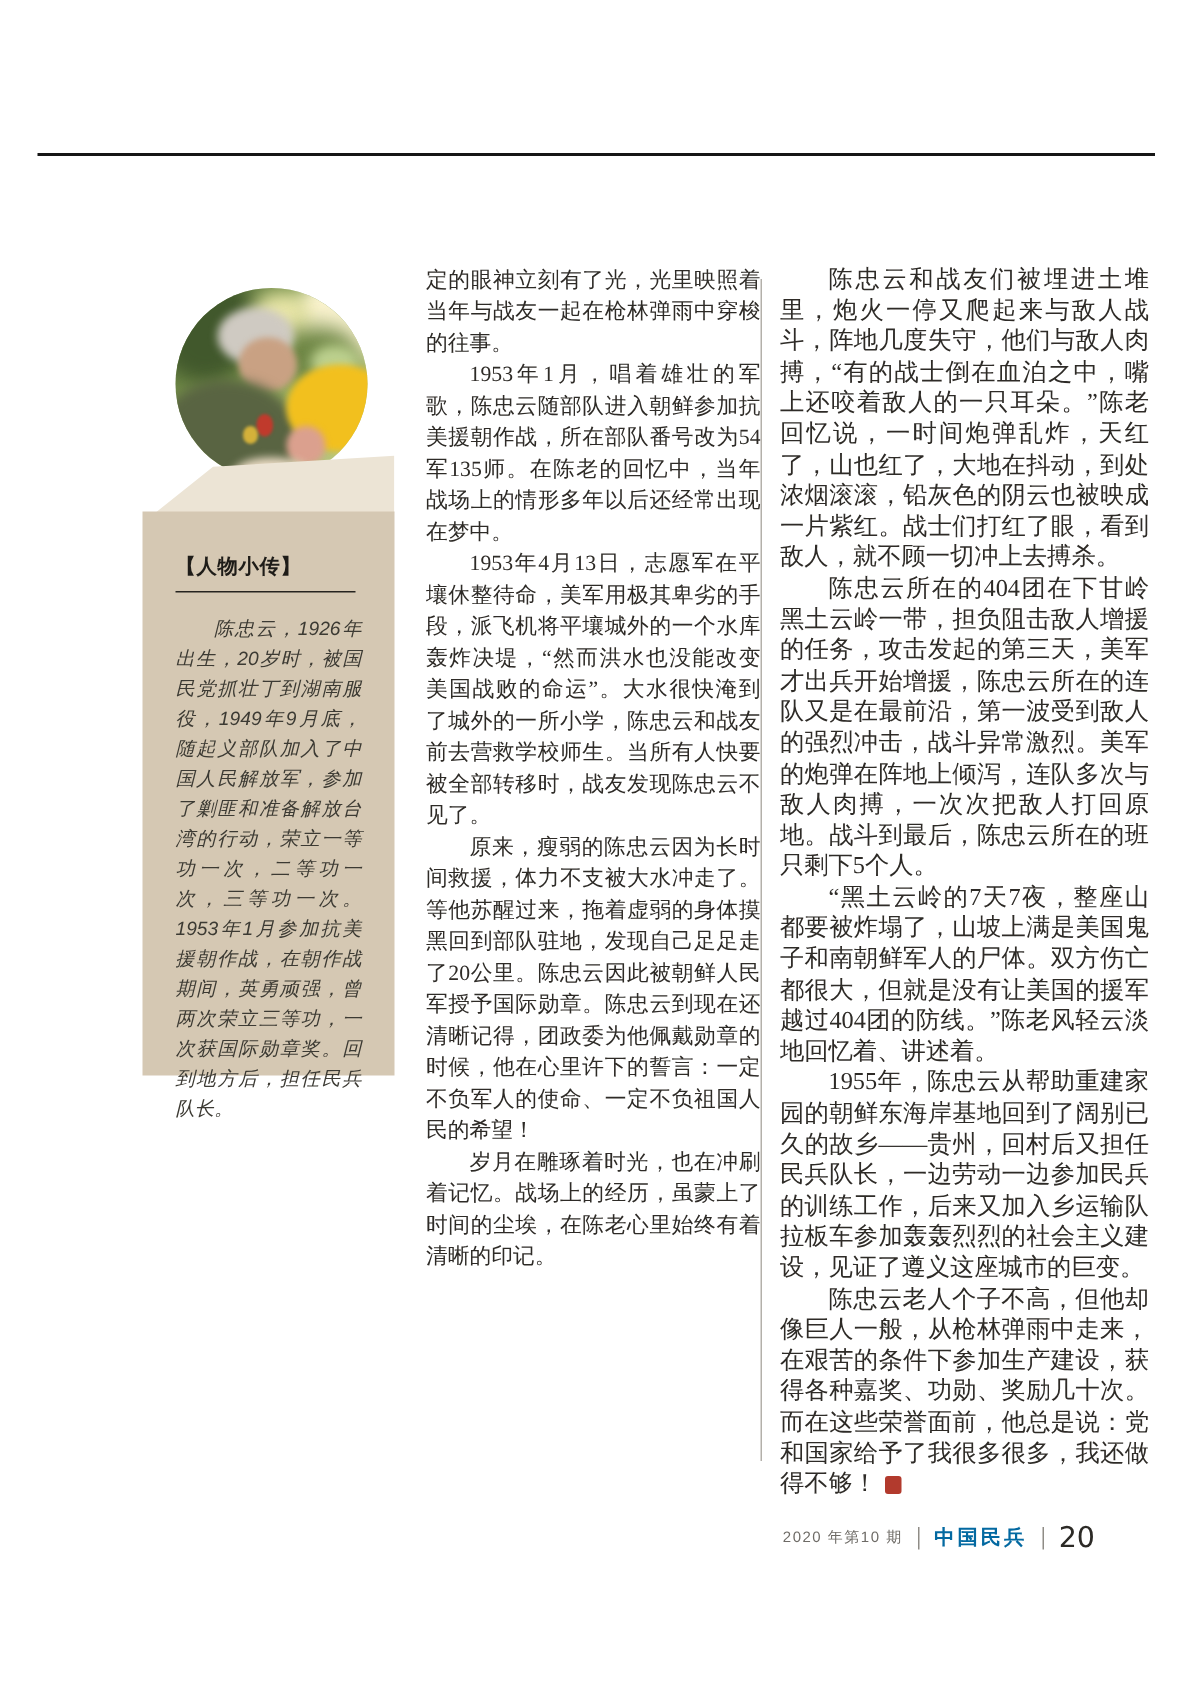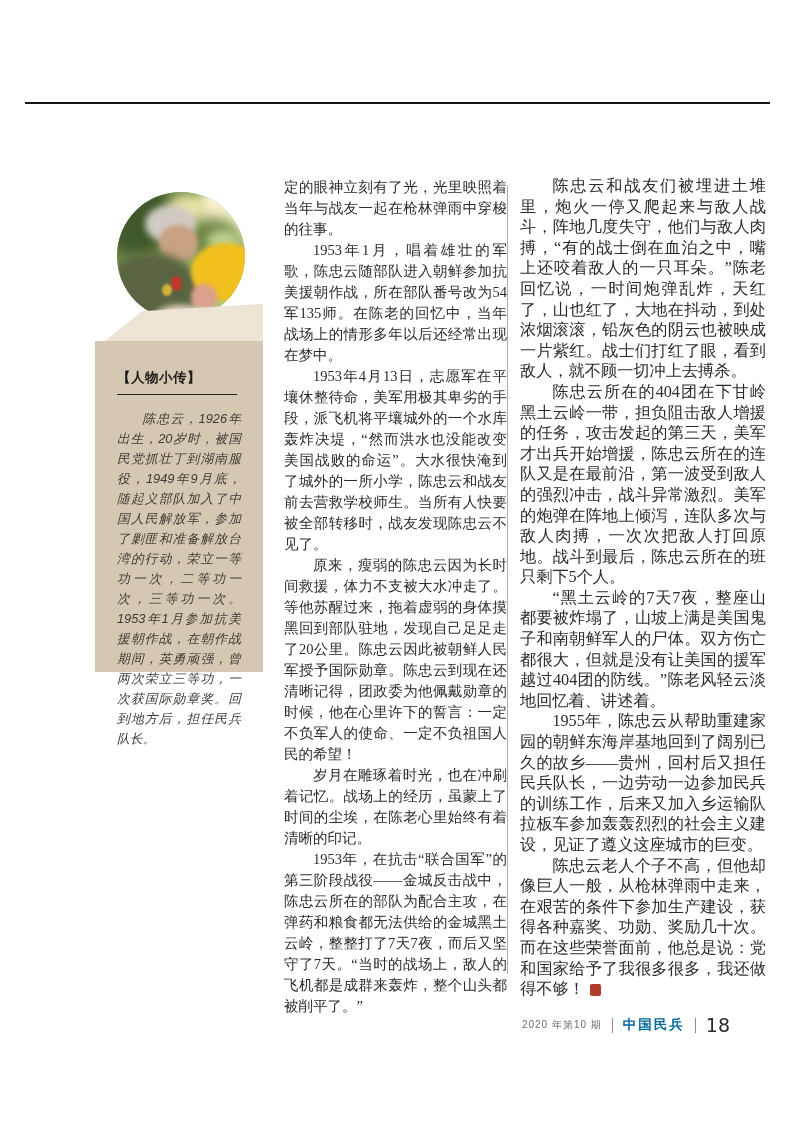--- a/index.html
+++ b/index.html
@@ -20,21 +20,21 @@
   .b-jacket{left:-10%;top:48%;width:75%;height:62%;background:#596442;filter:blur(4px);}
   .b-medal1{left:42%;top:66%;width:9%;height:11%;background:#c03a2c;filter:blur(1px);}
   .b-medal2{left:35%;top:72%;width:8%;height:9%;background:#d4b13a;filter:blur(1px);}
   .b-hat{left:58%;top:40%;width:55%;height:45%;background:#f2c01e;filter:blur(2px);}
   .b-hat2{left:70%;top:30%;width:25%;height:18%;background:#bcd08e;filter:blur(4px);}
   .b-childface{left:58%;top:72%;width:20%;height:20%;background:#dba08e;filter:blur(2px);}
   .b-hands{left:30%;top:88%;width:40%;height:18%;background:#e8d9c2;filter:blur(3px);}
   
   .pedestal-top{position:absolute;left:95px;top:303px;width:168px;height:39px;background:#ece4d5;
         clip-path:polygon(5% 100%,28% 21%,100% 2%,100% 100%,0 100%);z-index:2;}
-  .profile-box{position:absolute;left:95px;top:341px;width:168px;height:331px;background:#d5c8b3;
+  .profile-box{position:absolute;left:95px;top:341px;width:168px;height:376px;background:#d5c8b3;
         z-index:2;box-sizing:border-box;padding:28px 22px 0 22px;
         font-family:"Liberation Sans","DejaVu Sans",sans-serif;}
   .profile-title{font-size:13.5px;font-weight:bold;color:#1e1c18;letter-spacing:0.5px;
         width:120px;border-bottom:1.5px solid #262420;padding-bottom:7px;}
   .profile-body{margin-top:14px;font-size:12.8px;line-height:20px;color:#3c3a33;
         text-align:justify;text-justify:inter-ideograph;text-indent:2em;font-style:italic;}
   
   .col{position:absolute;text-align:justify;text-justify:inter-ideograph;color:#2e2b27;}
   .col p{margin:0;text-indent:2em;}
   .col p.no-indent{text-indent:0;}
@@ -82,34 +82,33 @@
     <div class="profile-title">【人物小传】</div>
     <div class="profile-body">陈忠云，1926年出生，20岁时，被国民党抓壮丁到湖南服役，1949年9月底，随起义部队加入了中国人民解放军，参加了剿匪和准备解放台湾的行动，荣立一等功一次，二等功一次，三等功一次。1953年1月参加抗美援朝作战，在朝作战期间，英勇顽强，曾两次荣立三等功，一次获国际勋章奖。回到地方后，担任民兵队长。</div>
   </div>
 
   <div class="col" id="col1">
     <p class="no-indent">定的眼神立刻有了光，光里映照着当年与战友一起在枪林弹雨中穿梭的往事。</p>
     <p>1953年1月，唱着雄壮的军歌，陈忠云随部队进入朝鲜参加抗美援朝作战，所在部队番号改为54军135师。在陈老的回忆中，当年战场上的情形多年以后还经常出现在梦中。</p>
     <p>1953年4月13日，志愿军在平壤休整待命，美军用极其卑劣的手段，派飞机将平壤城外的一个水库轰炸决堤，“然而洪水也没能改变美国战败的命运”。大水很快淹到了城外的一所小学，陈忠云和战友前去营救学校师生。当所有人快要被全部转移时，战友发现陈忠云不见了。</p>
     <p>原来，瘦弱的陈忠云因为长时间救援，体力不支被大水冲走了。等他苏醒过来，拖着虚弱的身体摸黑回到部队驻地，发现自己足足走了20公里。陈忠云因此被朝鲜人民军授予国际勋章。陈忠云到现在还清晰记得，团政委为他佩戴勋章的时候，他在心里许下的誓言：一定不负军人的使命、一定不负祖国人民的希望！</p>
     <p>岁月在雕琢着时光，也在冲刷着记忆。战场上的经历，虽蒙上了时间的尘埃，在陈老心里始终有着清晰的印记。</p>
-    <p>1953年，在抗击“联合国军”的第三阶段战役——金城反击战中，陈忠云所在的部队为配合主攻，在弹药和粮食都无法供给的金城黑土云岭，整整打了7天7夜，而后又坚守了7天。“当时的战场上，敌人的飞机都是成群来轰炸，整个山头都被削平了。”</p>
   </div>
 
   <div class="col-divider"></div>
 
   <div class="col" id="col2">
     <p>陈忠云和战友们被埋进土堆里，炮火一停又爬起来与敌人战斗，阵地几度失守，他们与敌人肉搏，“有的战士倒在血泊之中，嘴上还咬着敌人的一只耳朵。”陈老回忆说，一时间炮弹乱炸，天红了，山也红了，大地在抖动，到处浓烟滚滚，铅灰色的阴云也被映成一片紫红。战士们打红了眼，看到敌人，就不顾一切冲上去搏杀。</p>
     <p>陈忠云所在的404团在下甘岭黑土云岭一带，担负阻击敌人增援的任务，攻击发起的第三天，美军才出兵开始增援，陈忠云所在的连队又是在最前沿，第一波受到敌人的强烈冲击，战斗异常激烈。美军的炮弹在阵地上倾泻，连队多次与敌人肉搏，一次次把敌人打回原地。战斗到最后，陈忠云所在的班只剩下5个人。</p>
     <p>“黑土云岭的7天7夜，整座山都要被炸塌了，山坡上满是美国鬼子和南朝鲜军人的尸体。双方伤亡都很大，但就是没有让美国的援军越过404团的防线。”陈老风轻云淡地回忆着、讲述着。</p>
     <p>1955年，陈忠云从帮助重建家园的朝鲜东海岸基地回到了阔别已久的故乡——贵州，回村后又担任民兵队长，一边劳动一边参加民兵的训练工作，后来又加入乡运输队拉板车参加轰轰烈烈的社会主义建设，见证了遵义这座城市的巨变。</p>
     <p><span>陈忠云老人个子不高，但他却像巨人一般，从枪林弹雨中走来，在艰苦的条件下参加生产建设，获得各种嘉奖、功勋、奖励几十次。而在这些荣誉面前，他总是说：党和国家给予了我很多很多，我还做得不够！</span><span class="endmark">兵</span></p>
   </div>
 
   <div class="footer">
     <span class="issue">2020 年第10 期</span>
     <span class="bar"></span>
     <span class="mag">中国民兵</span>
     <span class="bar"></span>
-    <span class="pagenum">18</span>
+    <span class="pagenum">20</span>
   </div>
 
 </div>
 
 </body></html>

